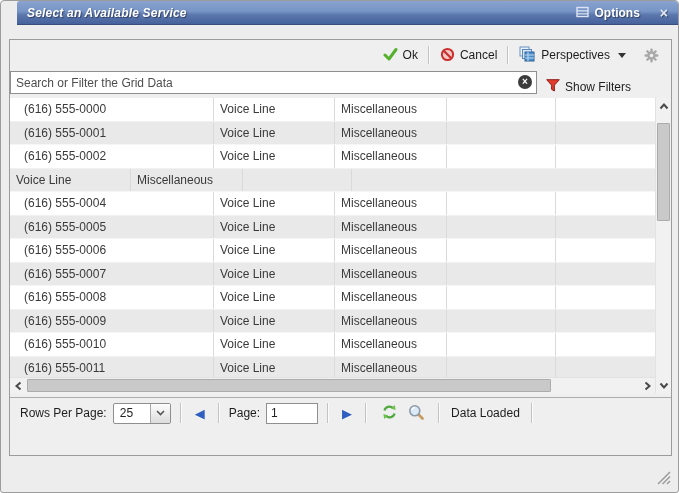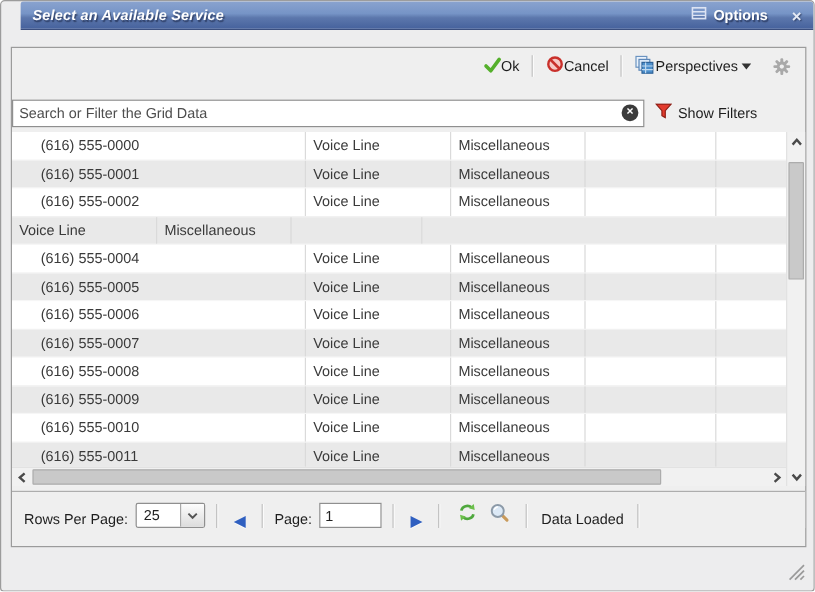--- a/index.html
+++ b/index.html
@@ -22,27 +22,27 @@
   .tb-close { margin-left:20px; color:#E4E9F4; font-weight:bold; font-size:14px; line-height:14px;
               text-shadow:1px 1px 1px rgba(20,30,60,.5); cursor:default; }
 
   
   .panel { margin:14px 8px 0 8px; width:663px; height:417px; background:#EFEFEF;
            border:1px solid #9B9B9B; display:flex; flex-direction:column; }
 
   
   .toolbar { height:30px; display:flex; align-items:center; justify-content:flex-end;
              padding:0 12px 0 0; }
-  .tbtn { display:flex; align-items:center; padding:3px 6px; border-radius:3px; cursor:default; }
+  .tbtn { display:flex; align-items:center; gap:5px; padding:3px 6px; border-radius:3px; cursor:default; }
   .tbtn span.txt { font-size:12px; color:#1d1d1d; }
   .sep { width:0; height:18px; border-left:1px solid #C3C3C3; border-right:1px solid #FBFBFB; margin:0 4px; }
   .gear-wrap { margin-left:12px; display:flex; align-items:center; }
 
   
-  .searchrow { height:28px; display:flex; align-items:center; padding:0 0 4px 0;margin-top:12px; }
+  .searchrow { height:28px; display:flex; align-items:flex-end; padding:0 0 4px 0; }
   .search-wrap { position:relative; width:527px; height:23px; margin-left:0px; }
   .search-wrap input { width:100%; height:100%; border:1px solid #8F8F8F; padding:0 24px 0 5px;
                        font-size:12px; font-family:"Liberation Sans", sans-serif; color:#333; background:#fff; }
   .search-wrap input::placeholder { color:#4E4E4E; opacity:1; }
   .clear-btn { position:absolute; right:5px; top:4px; width:14px; height:14px; background:#3B3B3B;
                border-radius:50%; color:#fff; font-size:10px; font-weight:bold; line-height:14px;
                text-align:center; cursor:default; }
   .show-filters { display:flex; align-items:center; gap:5px; margin-left:9px; cursor:default; }
   .show-filters .lbl { font-size:12px; color:#1d1d1d; }
 
@@ -61,36 +61,36 @@
                   border-top:4px solid #6E6E6E; }
 
   
   .gridwrap { height:295px; display:flex; }
   .gmain { width:645px; display:flex; flex-direction:column; }
   .gbody { height:279px; overflow:hidden; background:#fff; }
   .grow { display:flex; height:23.5px; line-height:22.5px; background:#FFFFFF; border-bottom:1px solid #F1F1F1; }
   .grow.alt { background:#E9E9E9; border-bottom:1px solid #F6F6F6; }
   .gcell { font-size:12px; color:#3A3A3A; border-right:1px solid #DADADA; padding-left:6px;
            overflow:hidden; white-space:nowrap; }
-  .c0 { width:245px; padding-left:24px; } .c1 { width:121px; } .c2 { width:112px; }
+  .c0 { width:204px; padding-left:14px; } .c1 { width:121px; } .c2 { width:112px; }
   .c3 { width:109px; } .c4 { flex:1; border-right:none; }
 
   .hscroll { height:16px; background:#F1F1F1; border-top:1px solid #E2E2E2; display:flex; align-items:center; }
   .vscroll { width:16px; background:#F1F1F1; border-left:1px solid #E2E2E2; display:flex;
              flex-direction:column; align-items:center; }
   .sbtn { width:16px; height:16px; display:flex; align-items:center; justify-content:center; cursor:default; }
   .htrack { flex:1; height:16px; position:relative; }
   .hthumb { position:absolute; left:1px; top:1px; height:13px; width:524px; background:#C9C9C9;
             border:1px solid #ACACAC; border-radius:1px; }
   .vtrack { flex:1; width:16px; position:relative; }
   .vthumb { position:absolute; top:9px; left:1px; width:13px; height:98px; background:#C9C9C9;
             border:1px solid #ACACAC; border-radius:1px; }
 
   
-  .pagebar { height:31px; margin-top:4px; border-top:1px solid #ADADAD; display:flex; align-items:flex-end;
+  .pagebar { height:31px; margin-top:4px; border-top:1px solid #ADADAD; display:flex; align-items:center;
              padding:0 10px; background:#EFEFEF; }
   .pglbl { font-size:12px; color:#1d1d1d; margin-right:6px; }
   .selbox { display:flex; width:58px; height:21px; background:#fff; border:1px solid #8F8F8F;
             border-radius:2px; overflow:hidden; cursor:default; }
   .selbox .val { flex:1; padding-left:6px; line-height:19px; font-size:12px; color:#222; }
   .selbox .btn { width:20px; background:linear-gradient(#FDFDFD,#DCDCDC); border-left:1px solid #A9A9A9;
                  display:flex; align-items:center; justify-content:center; }
   .pagesep { width:0; height:20px; border-left:1px solid #C3C3C3; border-right:1px solid #FBFBFB; margin:0 9px; }
   .bluearrow { color:#2F5FC0; font-size:13px; line-height:13px; cursor:default; padding:0 4px;
                text-shadow:0 1px 0 rgba(255,255,255,.7); }

